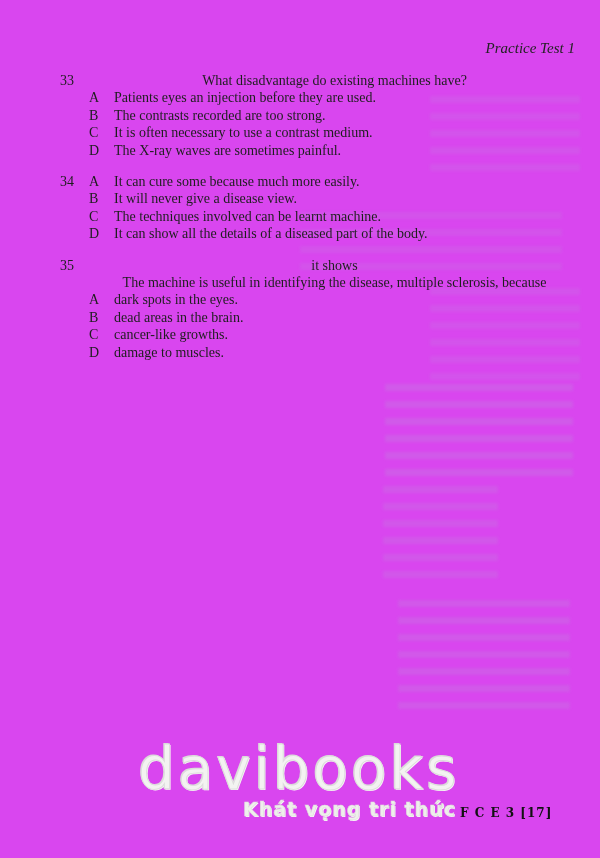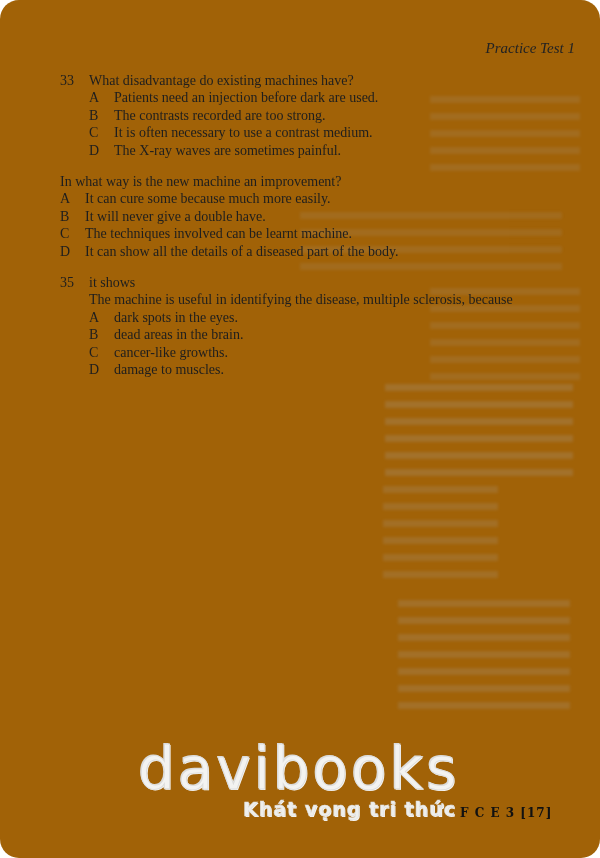--- a/index.html
+++ b/index.html
@@ -1,24 +1,23 @@
 <!DOCTYPE html>
 <html><head>
 <meta charset="utf-8">
 <style>
   html, body { margin: 0; padding: 0; }
   .page {
     position: relative;
     width: 600px;
     height: 858px;
-    background: #a16207;
+    background: #d946ef;
     font-family: "Liberation Serif", serif;
     color: #1e1e1e;
     overflow: hidden;
-    border-radius: 19px;
   }
 
   
   .header-title {
     position: absolute;
     top: 40px;
     right: 25px;
     font-style: italic;
     font-size: 15px;
     color: #232323;
@@ -29,21 +28,21 @@
     position: absolute;
     top: 72px;
     left: 60px;
     width: 520px;
     font-size: 14px;
     line-height: 17.4px;
   }
   .question { display: flex; margin-bottom: 14px; }
   .qnum { flex: 0 0 29px; white-space: nowrap; }
   .qbody { flex: 1; }
-  .qline { white-space: nowrap; min-height: 0; }
+  .qline { white-space: nowrap; min-height: 0; text-align: center; }
   .qline:empty { display: none; }
   .option { display: flex; }
   .olet { flex: 0 0 25px; white-space: nowrap; }
   .otext { flex: 1; white-space: nowrap; }
 
   
   .ghost {
     position: absolute;
     filter: blur(1.4px);
     opacity: 0.55;
@@ -116,48 +115,48 @@
 
   <div class="content">
 
     <div class="question">
       <div class="qnum">33</div>
       <div class="qbody">
         <div class="qline">What disadvantage do existing machines have?</div>
 
         <div class="option">
           <span class="olet">A</span>
-          <span class="otext">Patients need an injection before dark are used.</span>
+          <span class="otext">Patients eyes an injection before they are used.</span>
         </div>
         <div class="option">
           <span class="olet">B</span>
           <span class="otext">The contrasts recorded are too strong.</span>
         </div>
         <div class="option">
           <span class="olet">C</span>
           <span class="otext">It is often necessary to use a contrast medium.</span>
         </div>
         <div class="option">
           <span class="olet">D</span>
           <span class="otext">The X-ray waves are sometimes painful.</span>
         </div>
       </div>
     </div>
 
     <div class="question">
+      <div class="qnum">34</div>
       <div class="qbody">
-        <div class="qline">In what way is the new machine an improvement?</div>
 
         <div class="option">
           <span class="olet">A</span>
           <span class="otext">It can cure some because much more easily.</span>
         </div>
         <div class="option">
           <span class="olet">B</span>
-          <span class="otext">It will never give a double have.</span>
+          <span class="otext">It will never give a disease view.</span>
         </div>
         <div class="option">
           <span class="olet">C</span>
           <span class="otext">The techniques involved can be learnt machine.</span>
         </div>
         <div class="option">
           <span class="olet">D</span>
           <span class="otext">It can show all the details of a diseased part of the body.</span>
         </div>
       </div>

